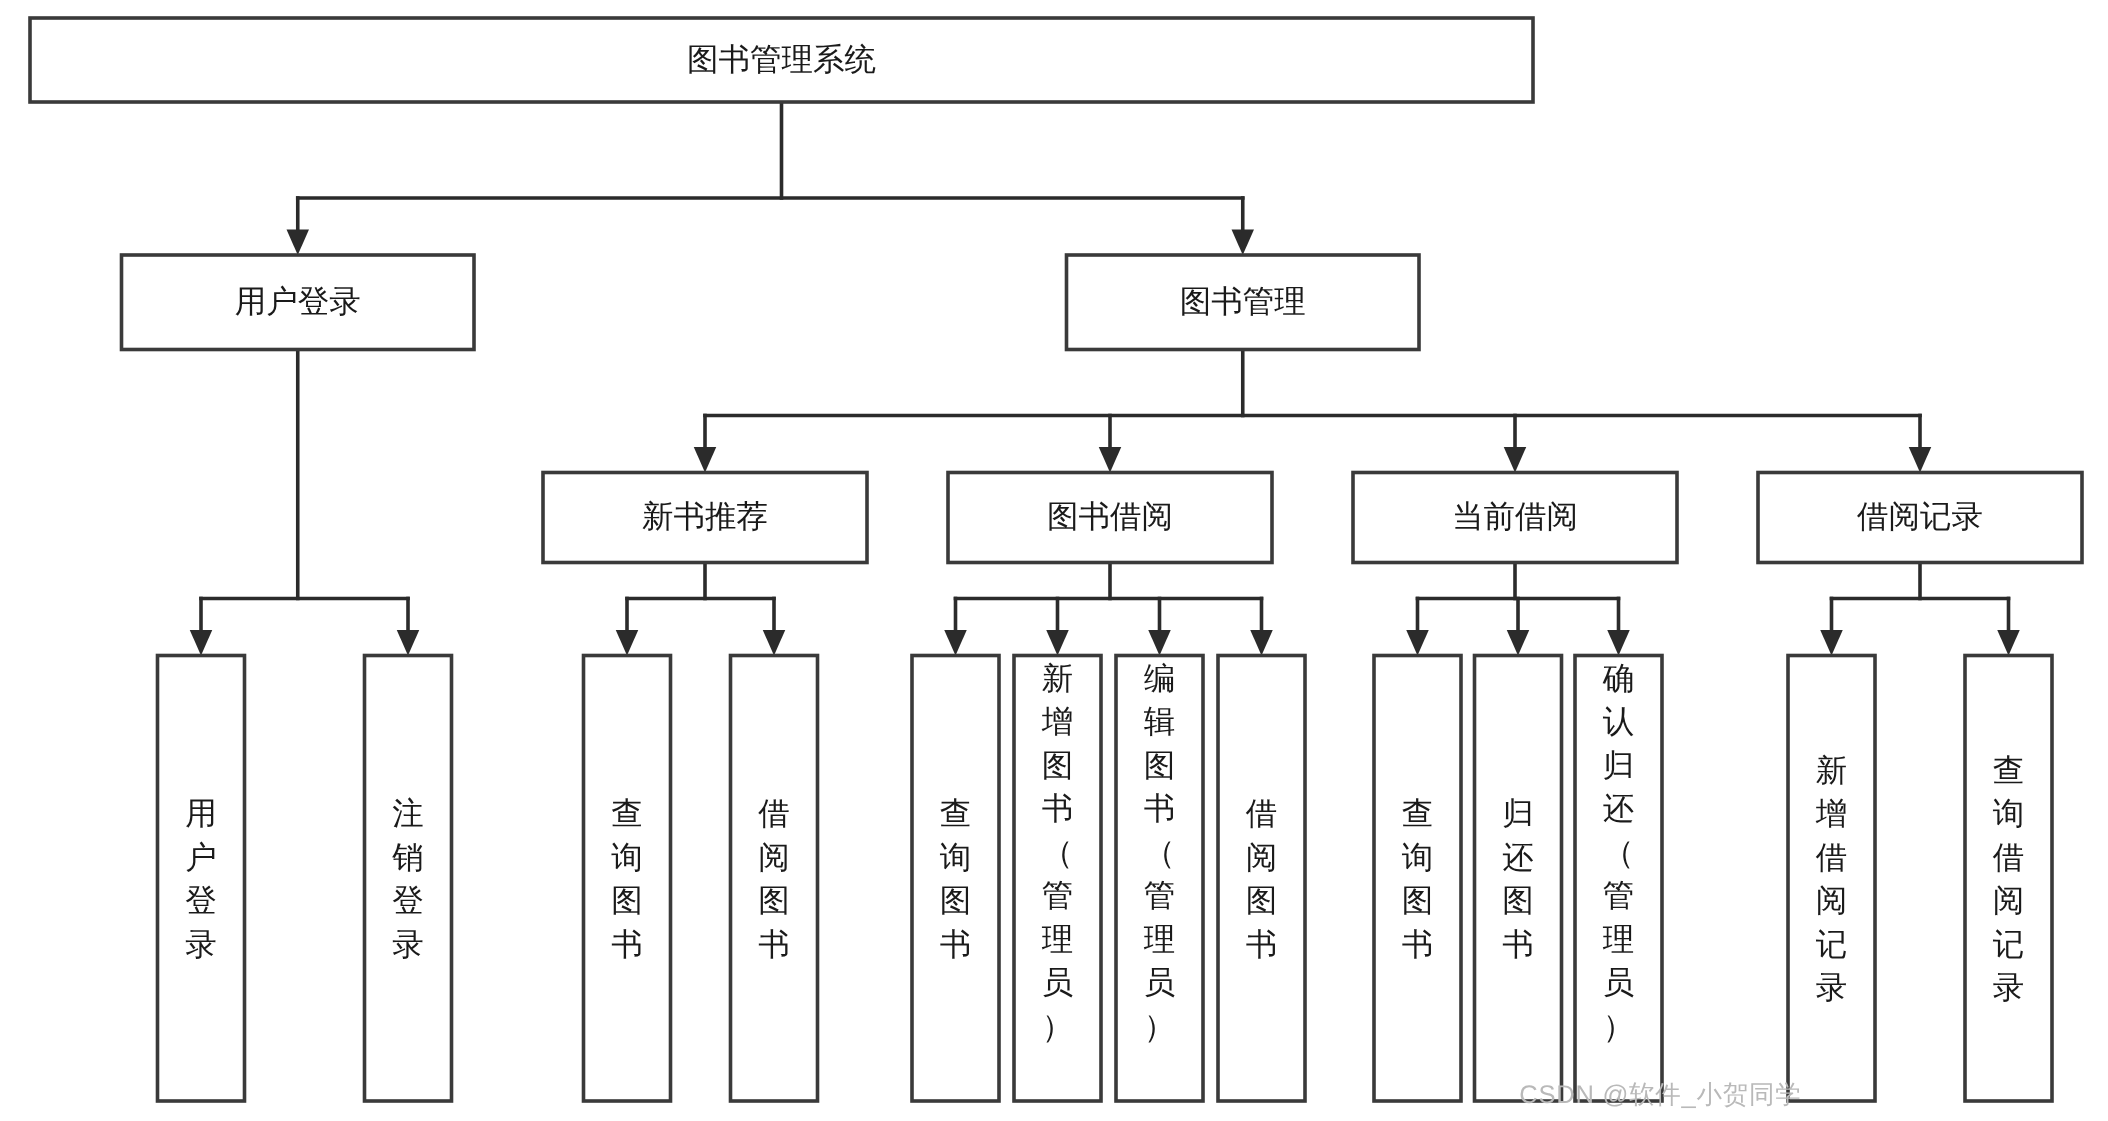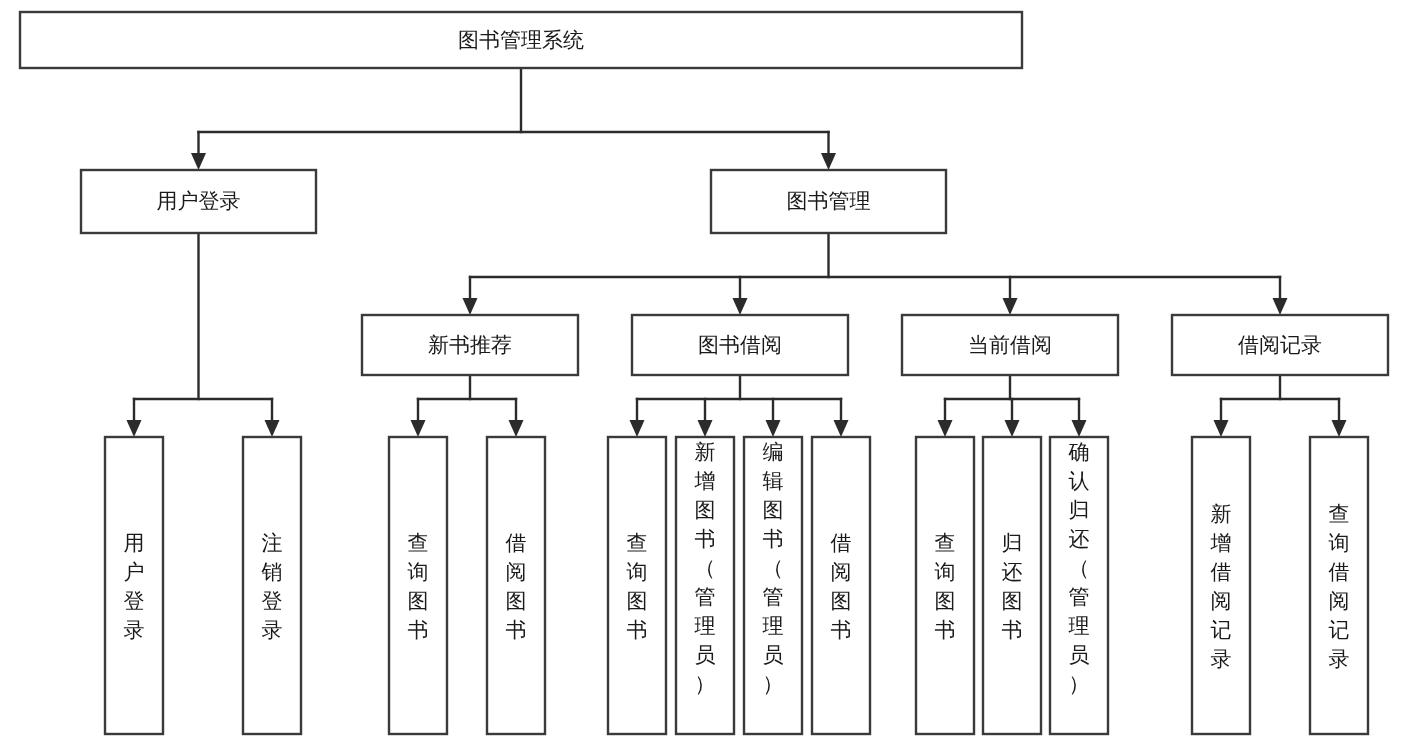--- a/index.html
+++ b/index.html
@@ -203,13 +203,14 @@
         <g>
           <rect x="1192" y="437" width="58" height="297" class="node-box"></rect>
           <text x="1221" class="node-label-v"><tspan x="1221" y="520.5">新</tspan><tspan x="1221" y="549.5">增</tspan><tspan x="1221" y="578.5">借</tspan><tspan x="1221" y="607.5">阅</tspan><tspan x="1221" y="636.5">记</tspan><tspan x="1221" y="665.5">录</tspan></text>
         </g>
         <g>
           <rect x="1310" y="437" width="58" height="297" class="node-box"></rect>
           <text x="1339" class="node-label-v"><tspan x="1339" y="520.5">查</tspan><tspan x="1339" y="549.5">询</tspan><tspan x="1339" y="578.5">借</tspan><tspan x="1339" y="607.5">阅</tspan><tspan x="1339" y="636.5">记</tspan><tspan x="1339" y="665.5">录</tspan></text>
         </g>
       </g>
   </svg>
+  <div class="watermark">CSDN @软件_小贺同学</div>
 </div>
 
 </body></html>

